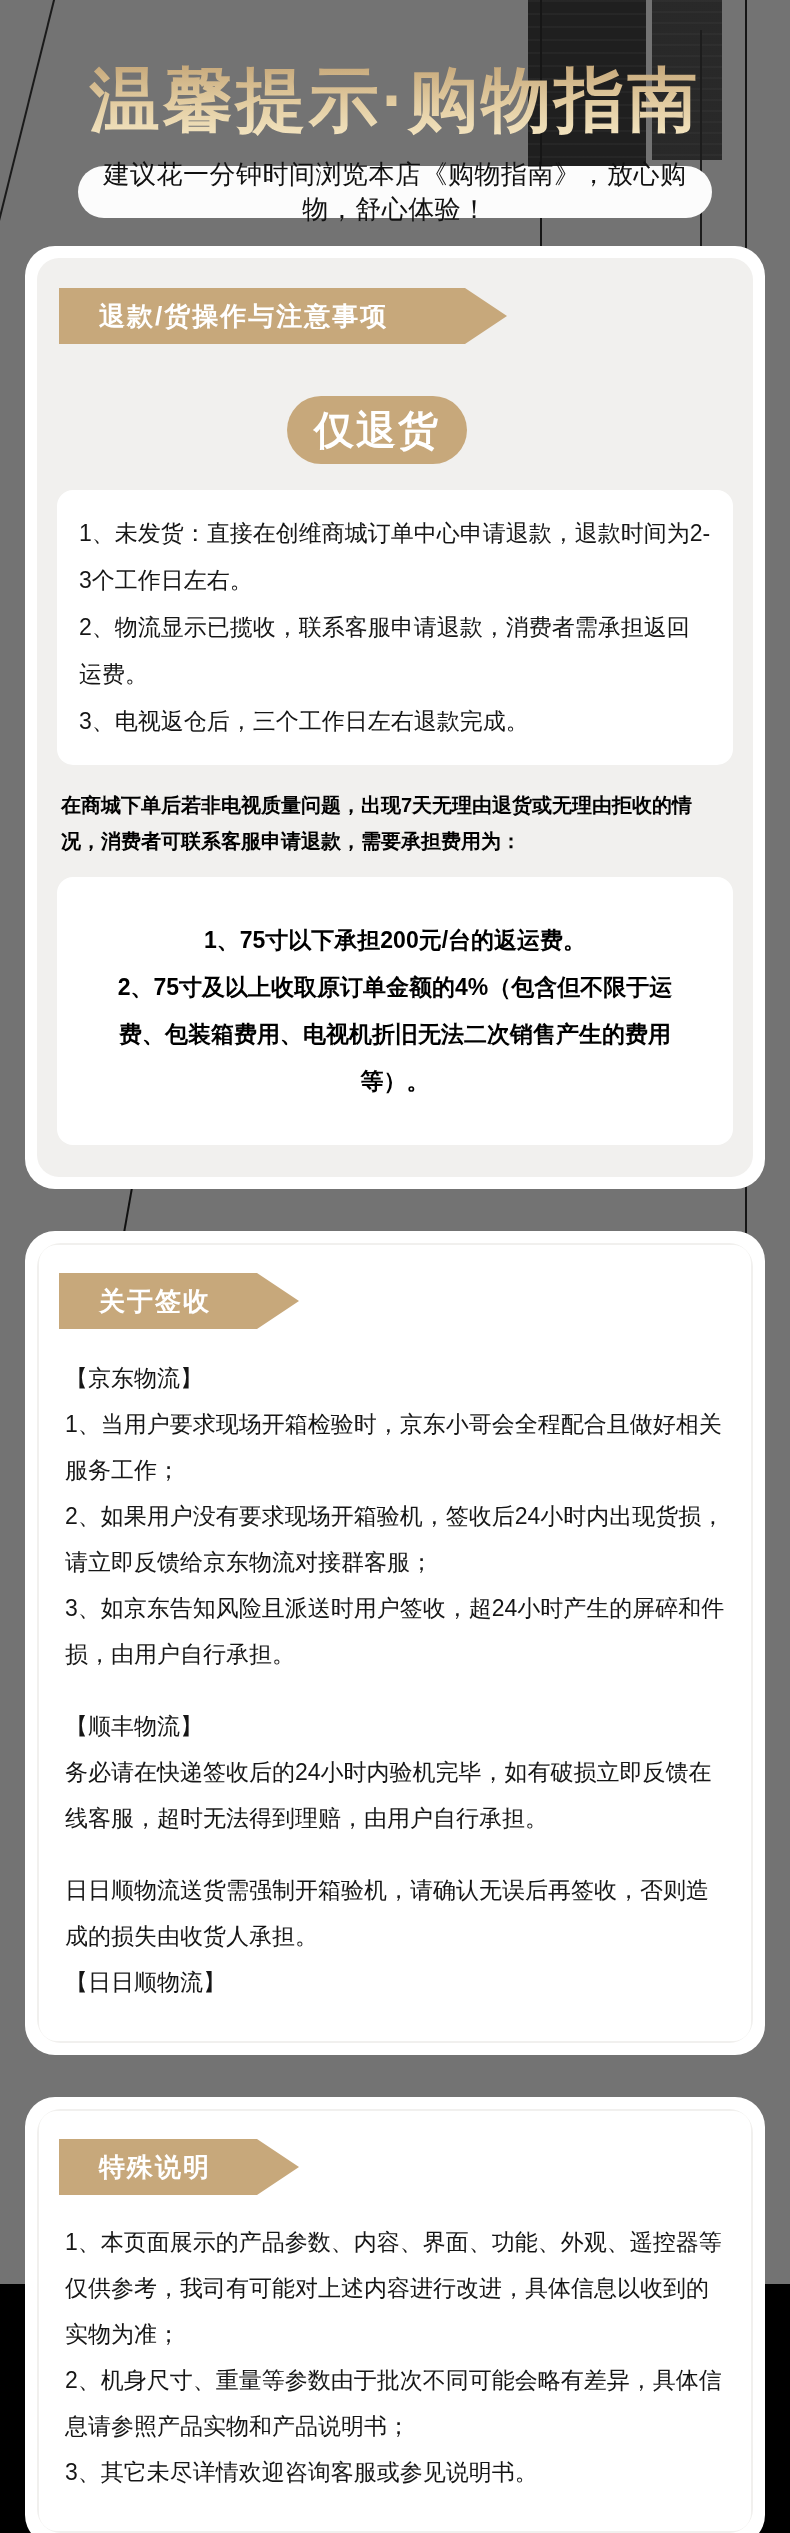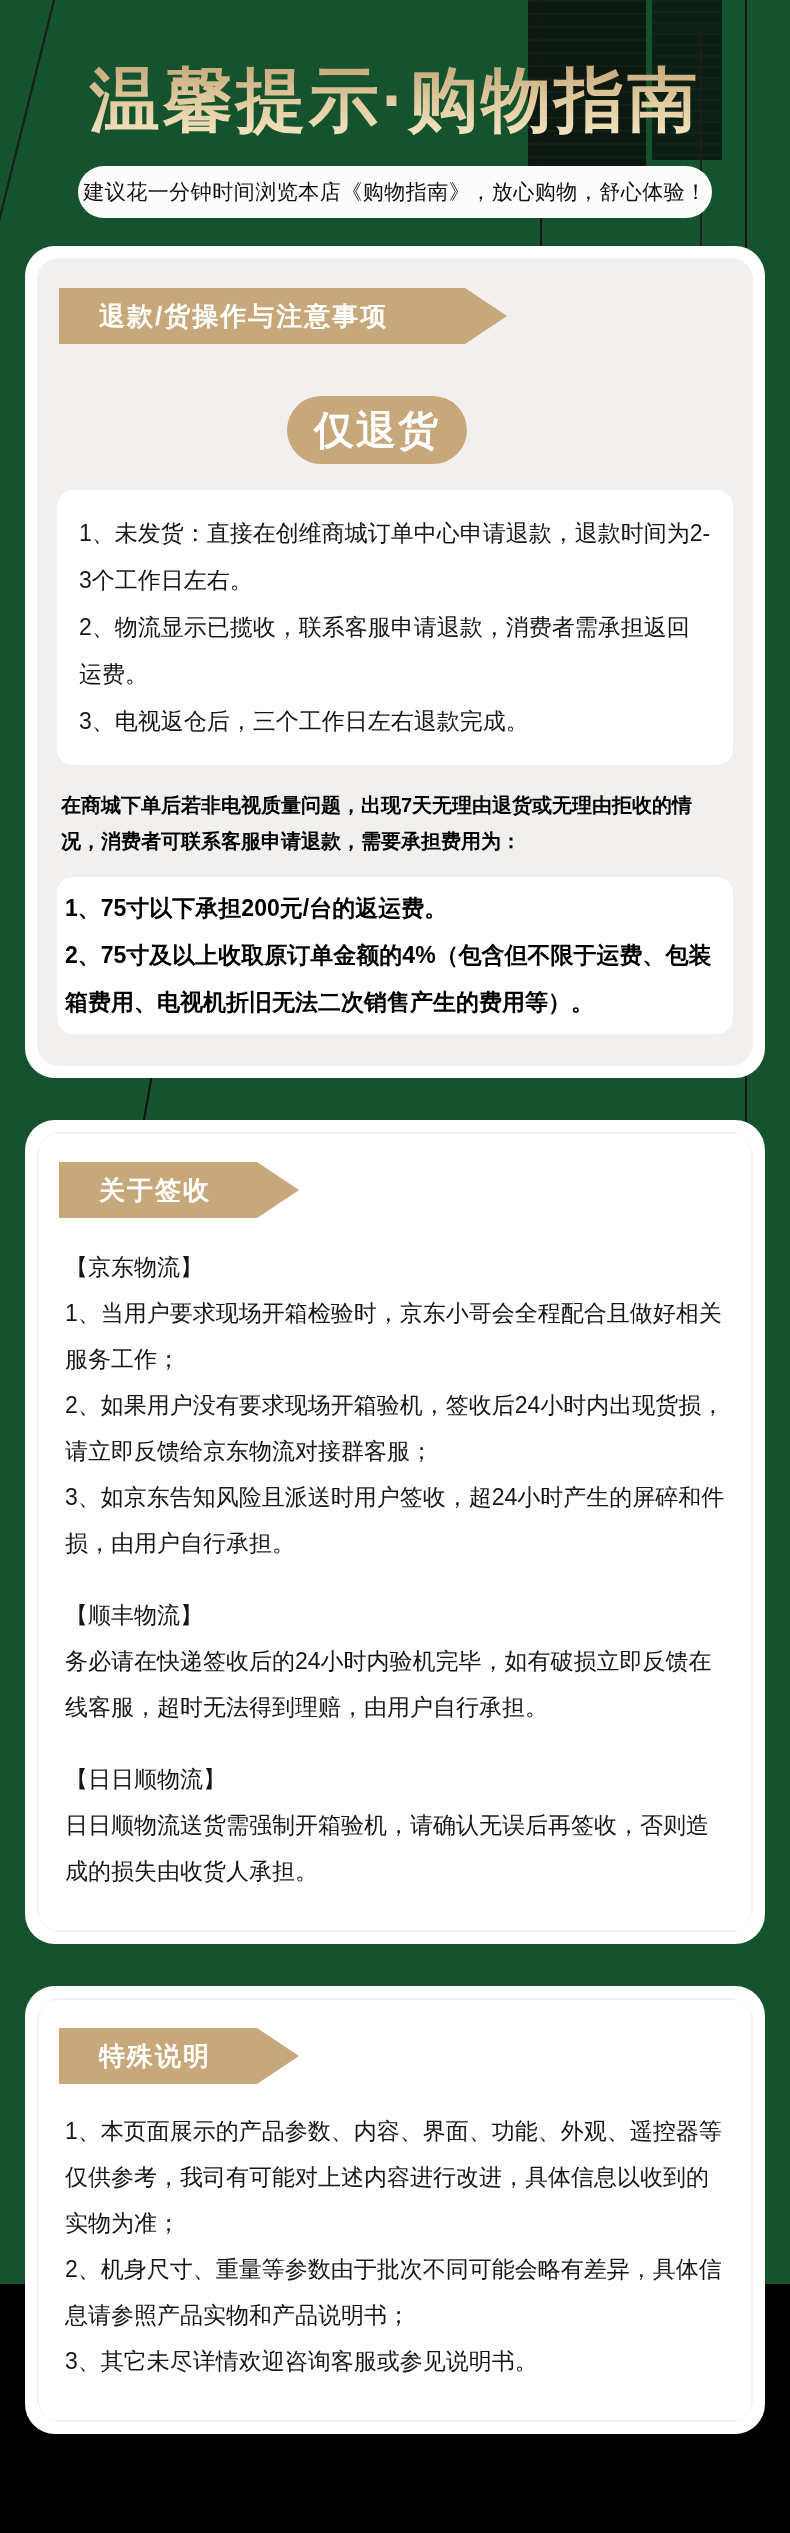--- a/index.html
+++ b/index.html
@@ -2,21 +2,21 @@
 <html><head>
 <meta charset="utf-8">
 <style>
   * { margin: 0; padding: 0; box-sizing: border-box; }
   html, body { background: #000; }
   body {
     width: 790px; height: 2533px; margin: 0 auto;
     font-family: "Liberation Sans", "DejaVu Sans", sans-serif;
     position: relative; overflow: hidden;
   }
-  .page { position: relative; width: 790px; height: 2284px; background: #14532d; }
+  .page { position: relative; width: 790px; height: 2284px; background: #737373; }
 
   
   .tex { position: absolute; pointer-events: none; }
   .tex-shutter1 { left: 528px; top: 0; width: 118px; height: 218px;
     background: repeating-linear-gradient(180deg,#131313 0 2px,#0a0a0a 2px 13px); opacity:.8; }
   .tex-shutter2 { left: 652px; top: 0; width: 70px; height: 160px;
     background: repeating-linear-gradient(180deg,#111 0 2px,#090909 2px 11px); opacity:.7; }
   .tex-seam1 { left: 700px; top: 30px; width: 2px; height: 640px; background: #1d1d1d; }
   .tex-seam2 { left: 745px; top: 0; width: 2px; height: 1500px; background: #151515; }
   .tex-seam3 { left: 540px; top: 0; width: 2px; height: 400px; background: #161616; }
@@ -31,21 +31,21 @@
     font-size: 70px; line-height: 80px; font-weight: 900; letter-spacing: 3px;
     background: linear-gradient(180deg, #c3a476 0%, #e3cda2 55%, #f4e6c3 100%);
     -webkit-background-clip: text; background-clip: text;
     -webkit-text-fill-color: transparent; color: #dcc röm295;
     color: transparent;
   }
   .subtitle-pill {
     margin: 26px auto 0; width: 634px; height: 52px; background: #fcfcfc;
     border-radius: 26px; display: flex; align-items: center; justify-content: center;
   }
-  .subtitle-pill span { font-size: 21px; color: #111; letter-spacing: .5px; }
+  .subtitle-pill span { font-size: 26px; color: #111; letter-spacing: .5px; }
 
   
   .card {
     position: relative; width: 740px; margin: 0 auto; background: #ffffff;
     border-radius: 30px; padding: 12px;
   }
   .card-1 { margin-top: 28px; }
   .card-gap { margin-top: 42px; }
   .inner-gray { background: #f1f0ee; border-radius: 22px; padding: 30px 20px 32px; }
   .layer-gray { background: #f1f0ee; border-radius: 24px; padding: 2px; }
@@ -64,21 +64,21 @@
     width: 180px; height: 68px; margin: 52px auto 0; transform: translateX(-18px);
     background: #c7a87b; border-radius: 34px; color: #fff; font-size: 40px;
     font-weight: 700; display: flex; align-items: center; justify-content: center;
     letter-spacing: 2px;
   }
 
   .white-box {
     background: #fff; border-radius: 16px; padding: 20px 22px; margin-top: 26px;
   }
   .white-box p { font-size: 23px; line-height: 47px; color: #161616; }
-  .white-box.bold-box { margin-top: 18px; padding: 8px; }
+  .white-box.bold-box { margin-top: 18px; padding: 40px; text-align: center; }
   .white-box.bold-box p { font-weight: 700; color: #000; }
 
   .notice {
     margin: 22px 4px 0; font-size: 20px; line-height: 36px; font-weight: 700; color: #000;
   }
 
   .body-text p { font-size: 23px; line-height: 46px; color: #161616; }
   .text-group { margin-top: 26px; }
   .text-group:first-of-type { margin-top: 26px; }
   .special-list { margin-top: 24px; }
@@ -138,22 +138,22 @@
           <p>2、如果用户没有要求现场开箱验机，签收后24小时内出现货损，请立即反馈给京东物流对接群客服；</p>
           <p>3、如京东告知风险且派送时用户签收，超24小时产生的屏碎和件损，由用户自行承担。</p>
         </div>
 
         <div class="text-group">
           <p>【顺丰物流】</p>
           <p>务必请在快递签收后的24小时内验机完毕，如有破损立即反馈在线客服，超时无法得到理赔，由用户自行承担。</p>
         </div>
 
         <div class="text-group">
+          <p>日日顺物流送货需强制开箱验机，请确认无误后再签收，否则造成的损失由收货人承担。</p>
           <p>【日日顺物流】</p>
-          <p>日日顺物流送货需强制开箱验机，请确认无误后再签收，否则造成的损失由收货人承担。</p>
         </div>
       </div>
     </div>
   </section>
 
   <section class="card card-gap">
     <div class="layer-gray">
       <div class="inner-white body-text">
         <div class="banner banner-small">
           <span>特殊说明</span>

